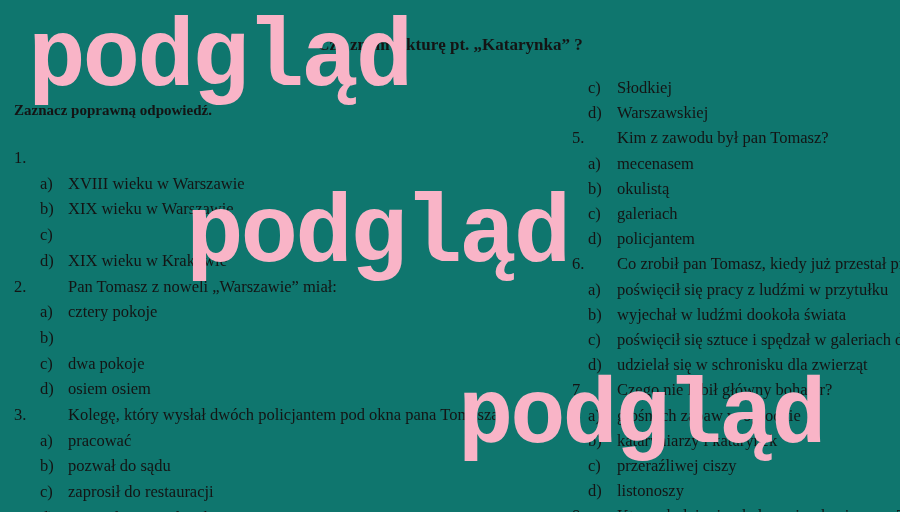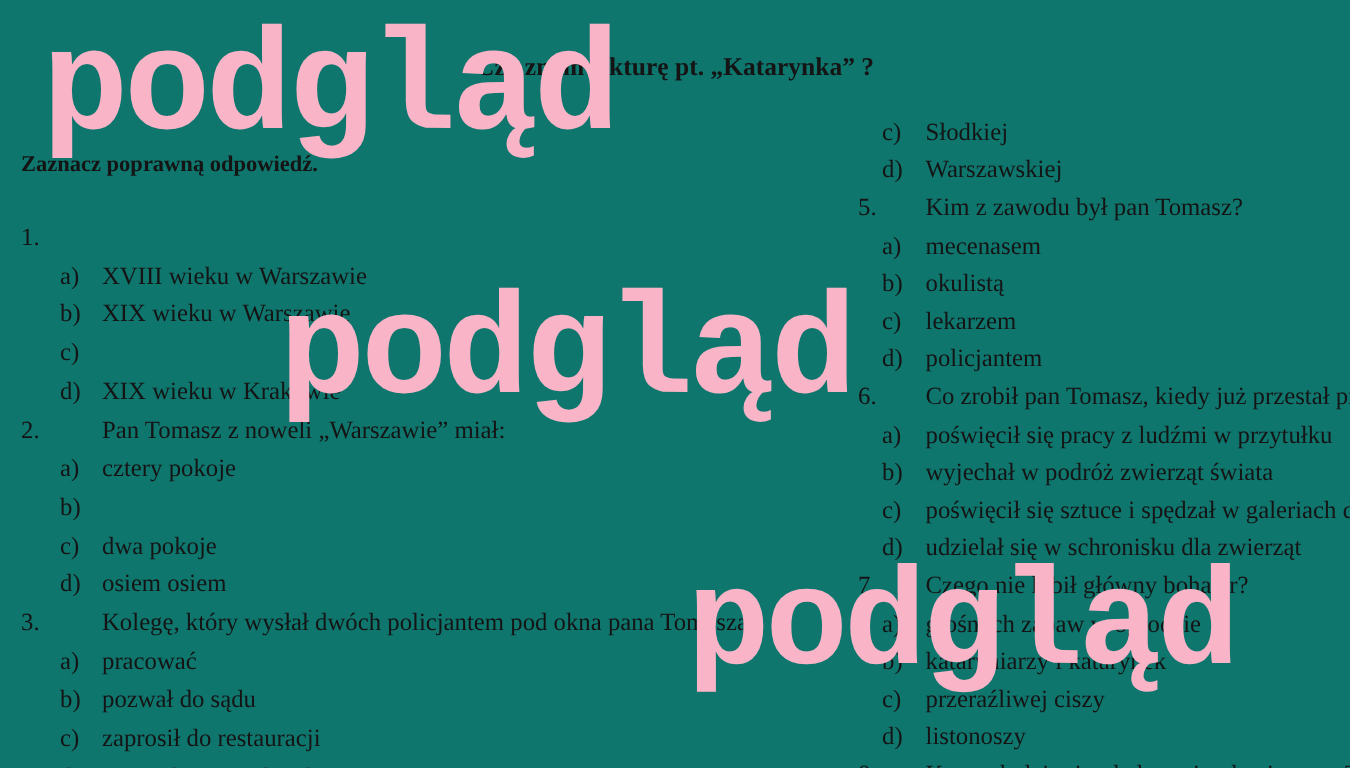--- a/index.html
+++ b/index.html
@@ -134,33 +134,33 @@
     <span class="marker">5.</span>
     <span class="text">Kim z zawodu był pan Tomasz?</span>
   </div><div class="row option">
     <span class="marker">a)</span>
     <span class="text">mecenasem</span>
   </div><div class="row option">
     <span class="marker">b)</span>
     <span class="text">okulistą</span>
   </div><div class="row option">
     <span class="marker">c)</span>
-    <span class="text">lekarzem</span>
+    <span class="text">galeriach</span>
   </div><div class="row option">
     <span class="marker">d)</span>
     <span class="text">policjantem</span>
   </div><div class="row question">
     <span class="marker">6.</span>
     <span class="text">Co zrobił pan Tomasz, kiedy już przestał pracować?</span>
   </div><div class="row option">
     <span class="marker">a)</span>
     <span class="text">poświęcił się pracy z ludźmi w przytułku</span>
   </div><div class="row option">
     <span class="marker">b)</span>
-    <span class="text">wyjechał w podróż zwierząt świata</span>
+    <span class="text">wyjechał w ludźmi dookoła świata</span>
   </div><div class="row option">
     <span class="marker">c)</span>
     <span class="text">poświęcił się sztuce i spędzał w galeriach dużo czasu</span>
   </div><div class="row option">
     <span class="marker">d)</span>
     <span class="text">udzielał się w schronisku dla zwierząt</span>
   </div><div class="row question">
     <span class="marker">7.</span>
     <span class="text">Czego nie lubił główny bohater?</span>
   </div><div class="row option">

